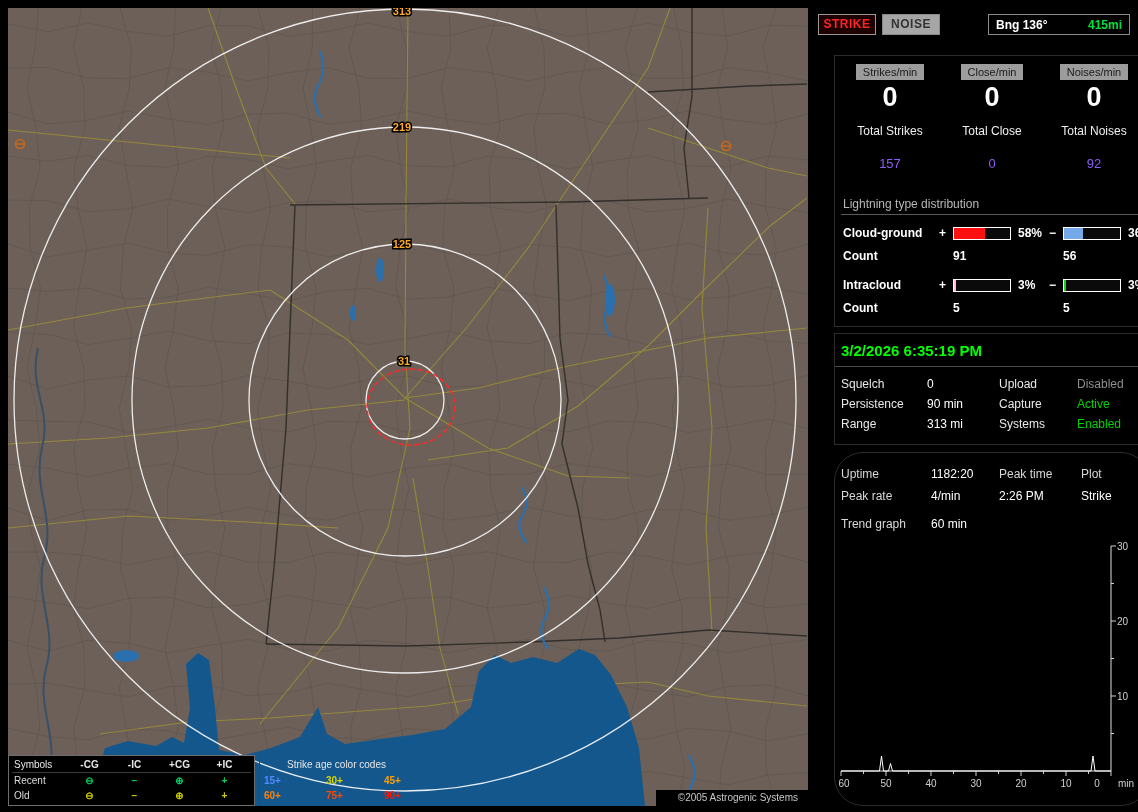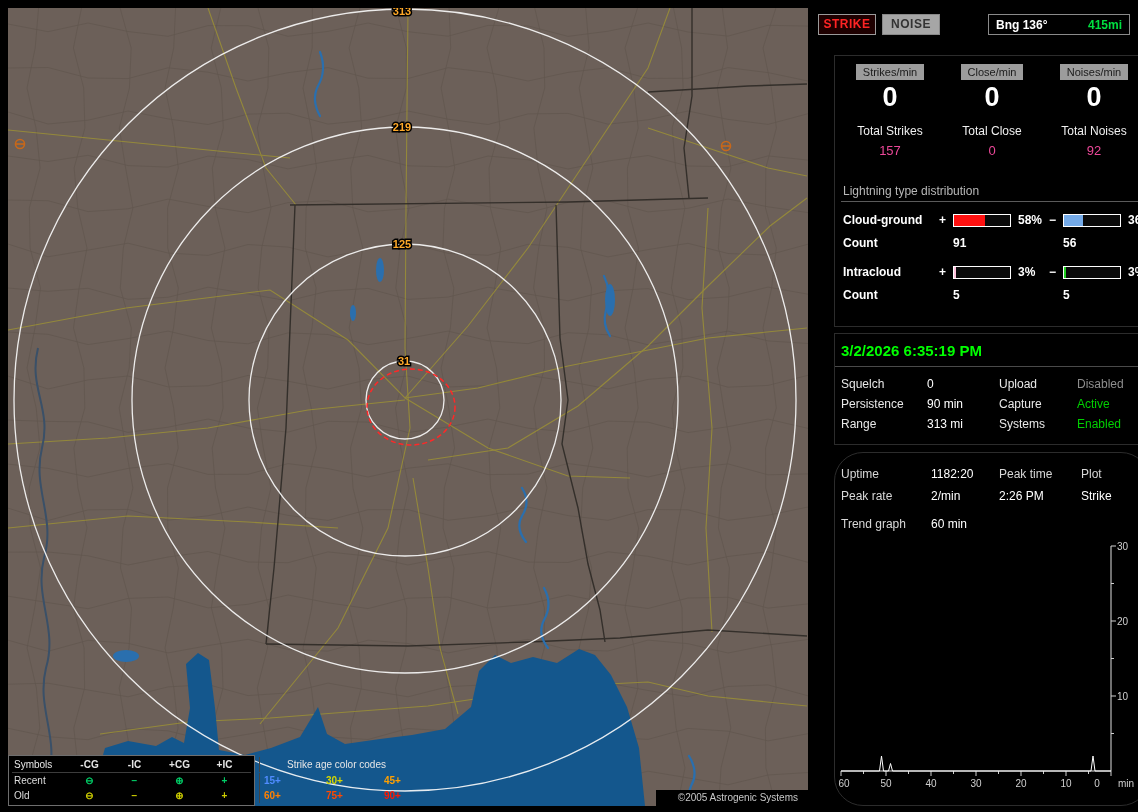--- a/index.html
+++ b/index.html
@@ -37,21 +37,21 @@
   .bng-label{color:#fff;}
   .bng-range{color:#00e040;}
 
   .box{position:absolute;left:18px;width:316px;background:#000;border:1px solid #2c2c2c;box-sizing:border-box;}
   #box-rates{top:55px;height:272px;padding:8px 4px 0;}
   .rate-cols{display:flex;}
   .rate-col{flex:1;text-align:center;}
   .rate-badge{display:inline-block;background:#9c9c9c;color:#1b1b1b;font-size:11px;padding:2px 7px;}
   .rate-value{font-size:27px;font-weight:bold;color:#fff;margin-top:3px;line-height:28px;}
   .total-label{font-size:12px;margin-top:13px;color:#f0f0f0;}
-  .total-value{font-size:13px;margin-top:5px;color:#ec4899;}
+  .total-value{font-size:13px;margin-top:18px;color:#8b5cf6;}
 
   .dist-title{margin:26px 2px 0;padding:0 2px 3px;color:#b8b8b8;border-bottom:1px solid #5a5a5a;font-size:12px;}
   .dist-row,.count-row{display:grid;grid-template-columns:96px 14px 60px 36px 14px 60px 32px;
           align-items:center;padding-left:4px;}
   .dist-row{margin-top:11px;}
   .dist-row.second{margin-top:15px;}
   .count-row{margin-top:9px;}
   .dist-label,.count-label{font-weight:bold;color:#fff;}
   .sign{font-weight:bold;color:#fff;}
   .bar{width:56px;height:11px;border:1px solid #fff;background:#0a0a0a;}
@@ -331,21 +331,21 @@
 
     <div class="box" id="box-stats">
       <div class="stat-row first">
         <span class="stat-label">Uptime</span>
         <span class="stat-value">1182:20</span>
         <span class="stat-label">Peak time</span>
         <span class="stat-label">Plot</span>
       </div>
       <div class="stat-row">
         <span class="stat-label">Peak rate</span>
-        <span class="stat-value">2/min</span>
+        <span class="stat-value">4/min</span>
         <span class="stat-value">2:26 PM</span>
         <span class="stat-value">Strike</span>
       </div>
       <div class="trend-row">
         <span class="stat-label">Trend graph</span>
         <span class="stat-value">60 min</span>
       </div>
 
       <svg id="trend-svg" viewBox="0 0 316 262">
         <path d="M6 230 H276 M276 230 V5" stroke="#e0e0e0" stroke-width="1" fill="none"></path>

